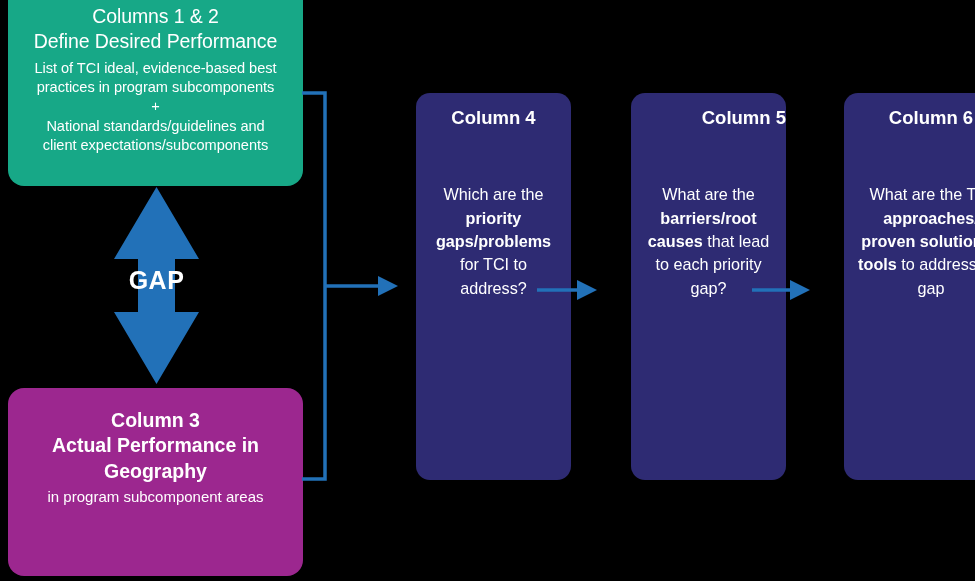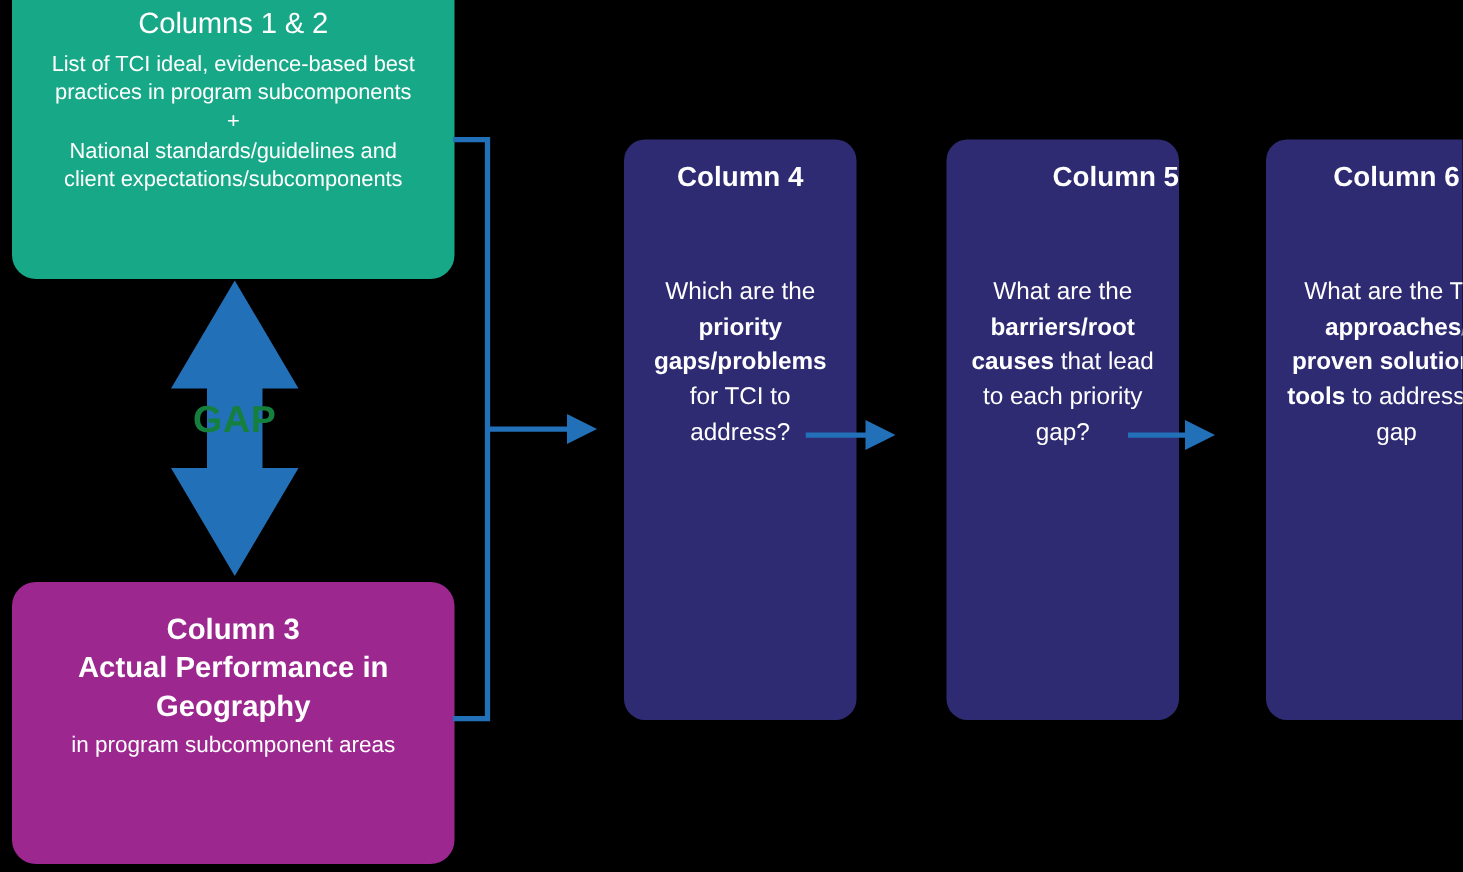--- a/index.html
+++ b/index.html
@@ -111,21 +111,21 @@
     top: 187px;
     width: 85px;
     height: 197px;
   }
   #gap-label {
     position: absolute;
     left: 114px;
     top: 268px;
     width: 85px;
     text-align: center;
-    color: #15803d;
+    color: #ffffff;
     font-size: 25px;
     font-weight: bold;
     letter-spacing: 0.5px;
     line-height: 1;
   }
 
   
   #connector-bracket {
     position: absolute;
     left: 288px;
@@ -149,20 +149,21 @@
   }
 </style>
 </head>
 <body>
 
 <div id="canvas">
 
   <div class="box" id="box-desired">
     <div class="title">
       <div>Columns 1 &amp; 2</div>
+      <div>Define Desired Performance</div>
     </div>
     <div class="body">
       <div>List of TCI ideal, evidence-based best</div>
       <div>practices in program subcomponents</div>
       <div>+</div>
       <div>National standards/guidelines and</div>
       <div>client expectations/subcomponents</div>
     </div>
   </div>
 

